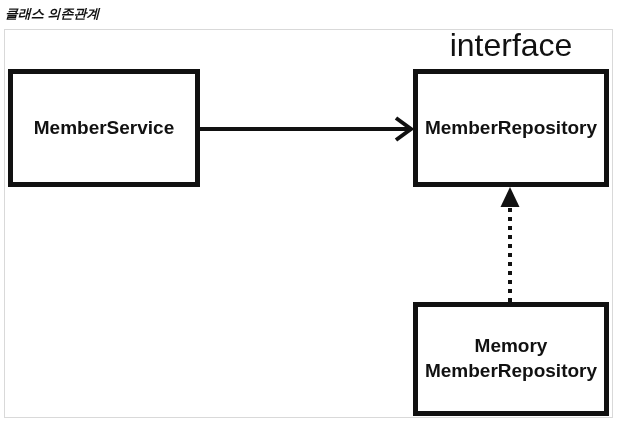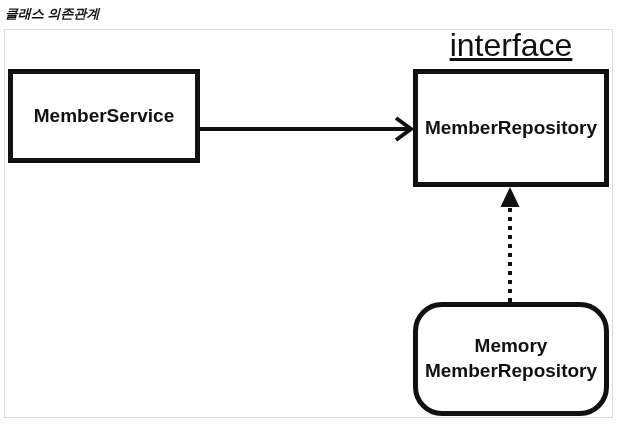--- a/index.html
+++ b/index.html
@@ -37,21 +37,20 @@
   }
   .iface-label {
     position: absolute;
     left: 408px;
     top: -3px;
     width: 196px;
     text-align: center;
     font-size: 32px;
     font-weight: 400;
     color: #111111;
-    text-decoration: underline;
   }
   .node {
     position: absolute;
     box-sizing: border-box;
     border: 5px solid #111111;
     background: #ffffff;
     display: flex;
     align-items: center;
     justify-content: center;
     flex-direction: column;
@@ -61,34 +60,33 @@
     font-size: 19px;
     font-weight: bold;
     color: #111111;
     line-height: 1.3;
     white-space: nowrap;
   }
   .box-member-service {
     left: 3px;
     top: 39px;
     width: 192px;
-    height: 94px;
+    height: 118px;
   }
   .box-member-repository {
     left: 408px;
     top: 39px;
     width: 196px;
     height: 118px;
   }
   .box-memory-member-repository {
     left: 408px;
     top: 272px;
     width: 196px;
     height: 114px;
-    border-radius: 29px;
   }
   .edges {
     position: absolute;
     left: 0;
     top: 0;
     width: 607px;
     height: 387px;
     pointer-events: none;
   }
 </style>

